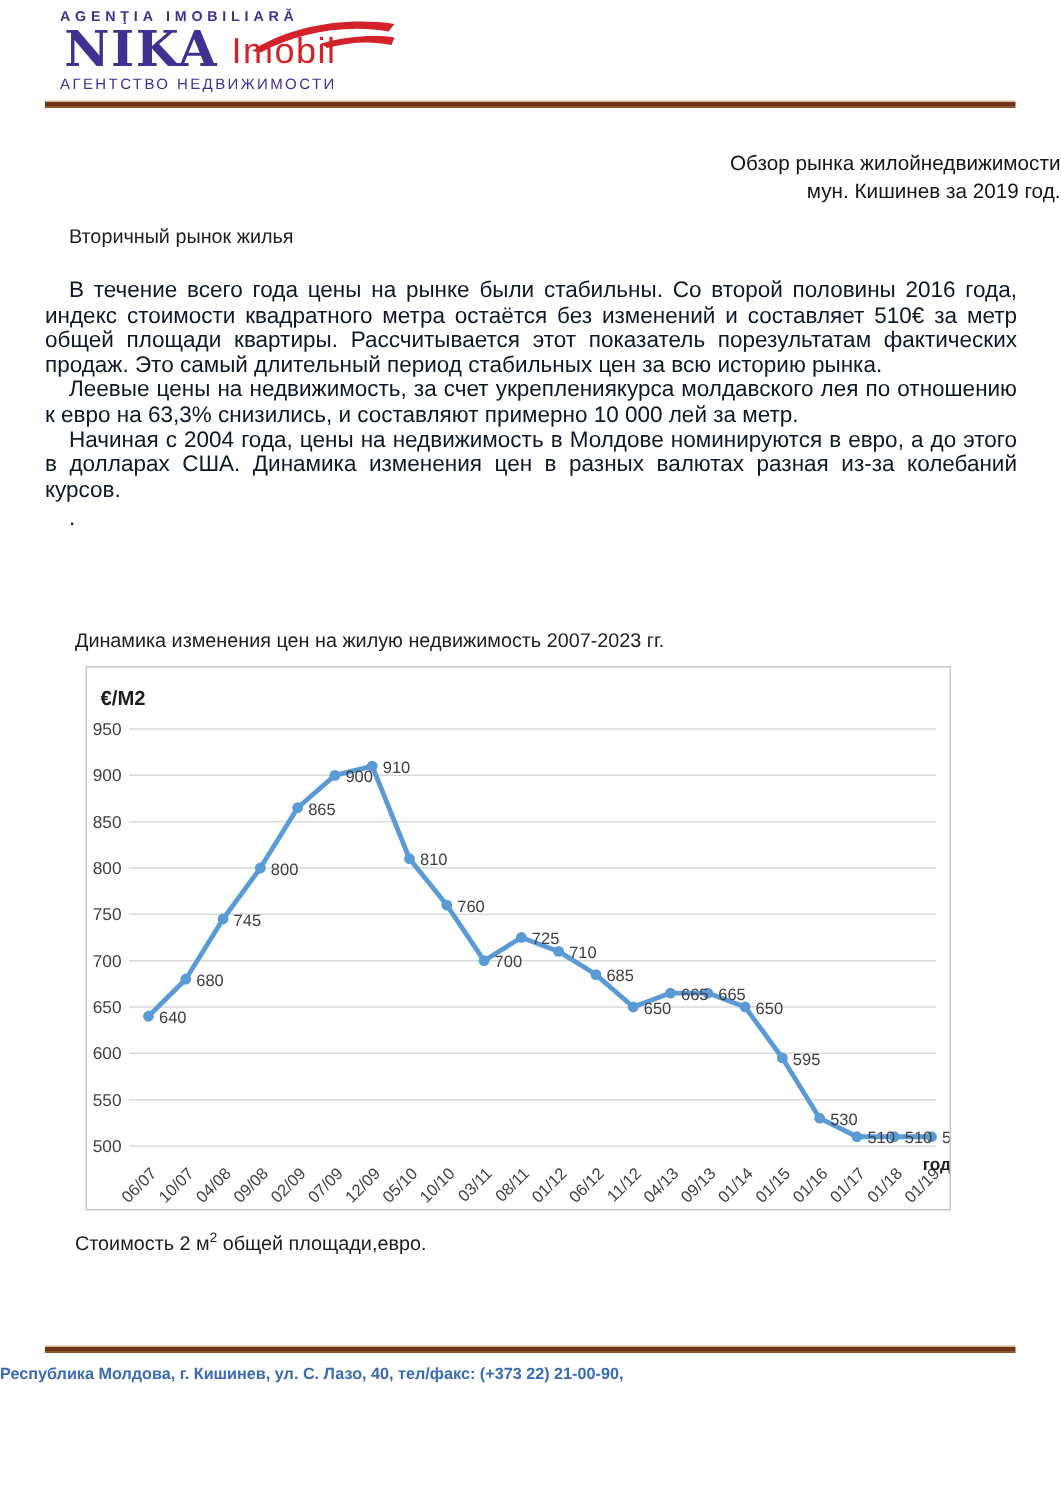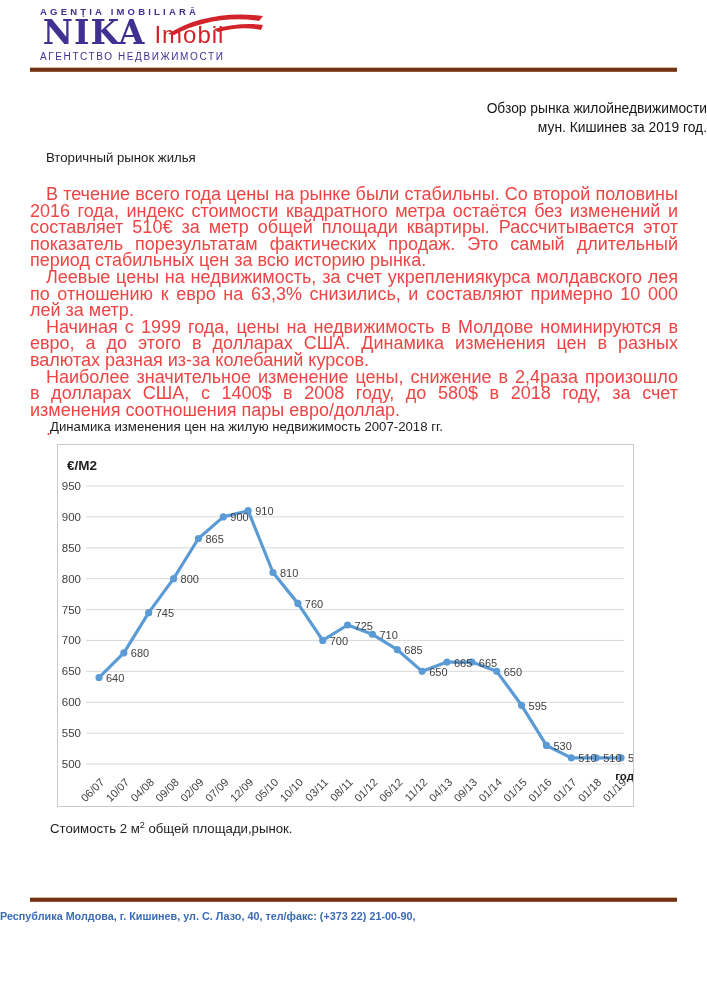--- a/index.html
+++ b/index.html
@@ -44,22 +44,22 @@
   .rule-bottom { top: 897px; }
   
   .doc-title {
     position: absolute; top: 84px; left: 0; right: 0;
     text-align: right; font-size: 13.8px; line-height: 18.5px; color: #161616; margin-top: 16px;
   }
   
   .subheading { position: absolute; top: 150px; left: 30px; padding-left: 16px; font-size: 13.2px; }
   .body-text { position: absolute; top: 186px; left: 30px; width: 648px; }
   .body-text p {
-    font-size: 18px; line-height: 16.6px;
-    text-align: justify; text-indent: 16px; color: #ef4444;
+    font-size: 15px; line-height: 16.6px;
+    text-align: justify; text-indent: 16px; color: #0f172a;
   }
   .stray-period { margin-top: 3px; color: #cc2222; text-indent: 22px; font-size: 13.2px; }
   .chart-caption { position: absolute; top: 419px; left: 30px; padding-left: 20px; font-size: 13.2px; }
   .bottom-caption { position: absolute; top: 820px; left: 30px; padding-left: 20px; font-size: 13.2px; }
   .bottom-caption sup { font-size: 9px; }
   
   .chart-box {
     position: absolute; left: 57px; top: 444px;
     width: 577px; height: 363px;
     border: 1px solid #c9c9c9; background: #ffffff;
@@ -97,26 +97,25 @@
   <div class="doc-title">
     <div>Обзор рынка жилойнедвижимости</div>
     <div>мун.  Кишинев за 2019 год.</div>
   </div>
 
   <div class="subheading">Вторичный рынок жилья</div>
 
   <div class="body-text">
     <p>В течение всего года цены на рынке были стабильны. Со второй половины 2016 года, индекс стоимости квадратного метра остаётся без изменений и составляет 510€ за метр общей площади квартиры. Рассчитывается этот показатель порезультатам фактических продаж. Это самый длительный период стабильных цен за всю историю рынка.</p>
     <p>Леевые цены на недвижимость, за счет укреплениякурса молдавского лея по отношению к евро на 63,3% снизились, и составляют примерно 10 000 лей за метр.</p>
-    <p>Начиная с 1999 года, цены на недвижимость в Молдове номинируются в евро, а до этого в долларах США. Динамика изменения цен в разных валютах разная из-за колебаний курсов.</p>
-    <p>Наиболее значительное изменение цены, снижение в 2,4раза произошло в долларах США, с 1400$ в 2008 году, до 580$ в 2018 году, за счет изменения соотношения пары евро/доллар.</p>
+    <p>Начиная с 2004 года, цены на недвижимость в Молдове номинируются в евро, а до этого в долларах США. Динамика изменения цен в разных валютах разная из-за колебаний курсов.</p>
     <p class="stray-period">.</p>
   </div>
 
-  <div class="chart-caption">Динамика изменения цен на жилую недвижимость 2007-2018 гг.</div>
+  <div class="chart-caption">Динамика изменения цен на жилую недвижимость 2007-2023 гг.</div>
 
   <div class="chart-box">
     <svg width="575" height="361" viewBox="0 0 575 361">
         <g>
           <line x1="28" x2="566" y1="319" y2="319" stroke="#d9d9d9" stroke-width="1"></line>
           <line x1="28" x2="566" y1="288.1111111111111" y2="288.1111111111111" stroke="#d9d9d9" stroke-width="1"></line>
           <line x1="28" x2="566" y1="257.22222222222223" y2="257.22222222222223" stroke="#d9d9d9" stroke-width="1"></line>
           <line x1="28" x2="566" y1="226.33333333333331" y2="226.33333333333331" stroke="#d9d9d9" stroke-width="1"></line>
           <line x1="28" x2="566" y1="195.44444444444446" y2="195.44444444444446" stroke="#d9d9d9" stroke-width="1"></line>
           <line x1="28" x2="566" y1="164.55555555555554" y2="164.55555555555554" stroke="#d9d9d9" stroke-width="1"></line>
@@ -213,21 +212,21 @@
           <text x="470.57142857142856" y="264.81111111111113" font-size="11" fill="#404040">595</text>
           <text x="495.42857142857144" y="304.96666666666664" font-size="11" fill="#404040">530</text>
           <text x="520.2857142857142" y="317.3222222222222" font-size="11" fill="#404040">510</text>
           <text x="545.1428571428571" y="317.3222222222222" font-size="11" fill="#404040">510</text>
           <text x="570" y="317.3222222222222" font-size="11" fill="#404040">510</text>
         </g>
       </svg>
   </div>
 
   <div class="bottom-caption">
-    <span>Стоимость 2 м</span><sup>2</sup><span> общей площади,рынок.</span>
+    <span>Стоимость 2 м</span><sup>2</sup><span> общей площади,евро.</span>
   </div>
 
   <div class="rule rule-bottom"></div>
   <div class="footer-text">
     <div>Республика Молдова, г. Кишинев, ул. С. Лазо, 40, тел/факс: (+373 22) 21-00-90,</div>
   </div>
 
 </div>
 
 </body></html>

